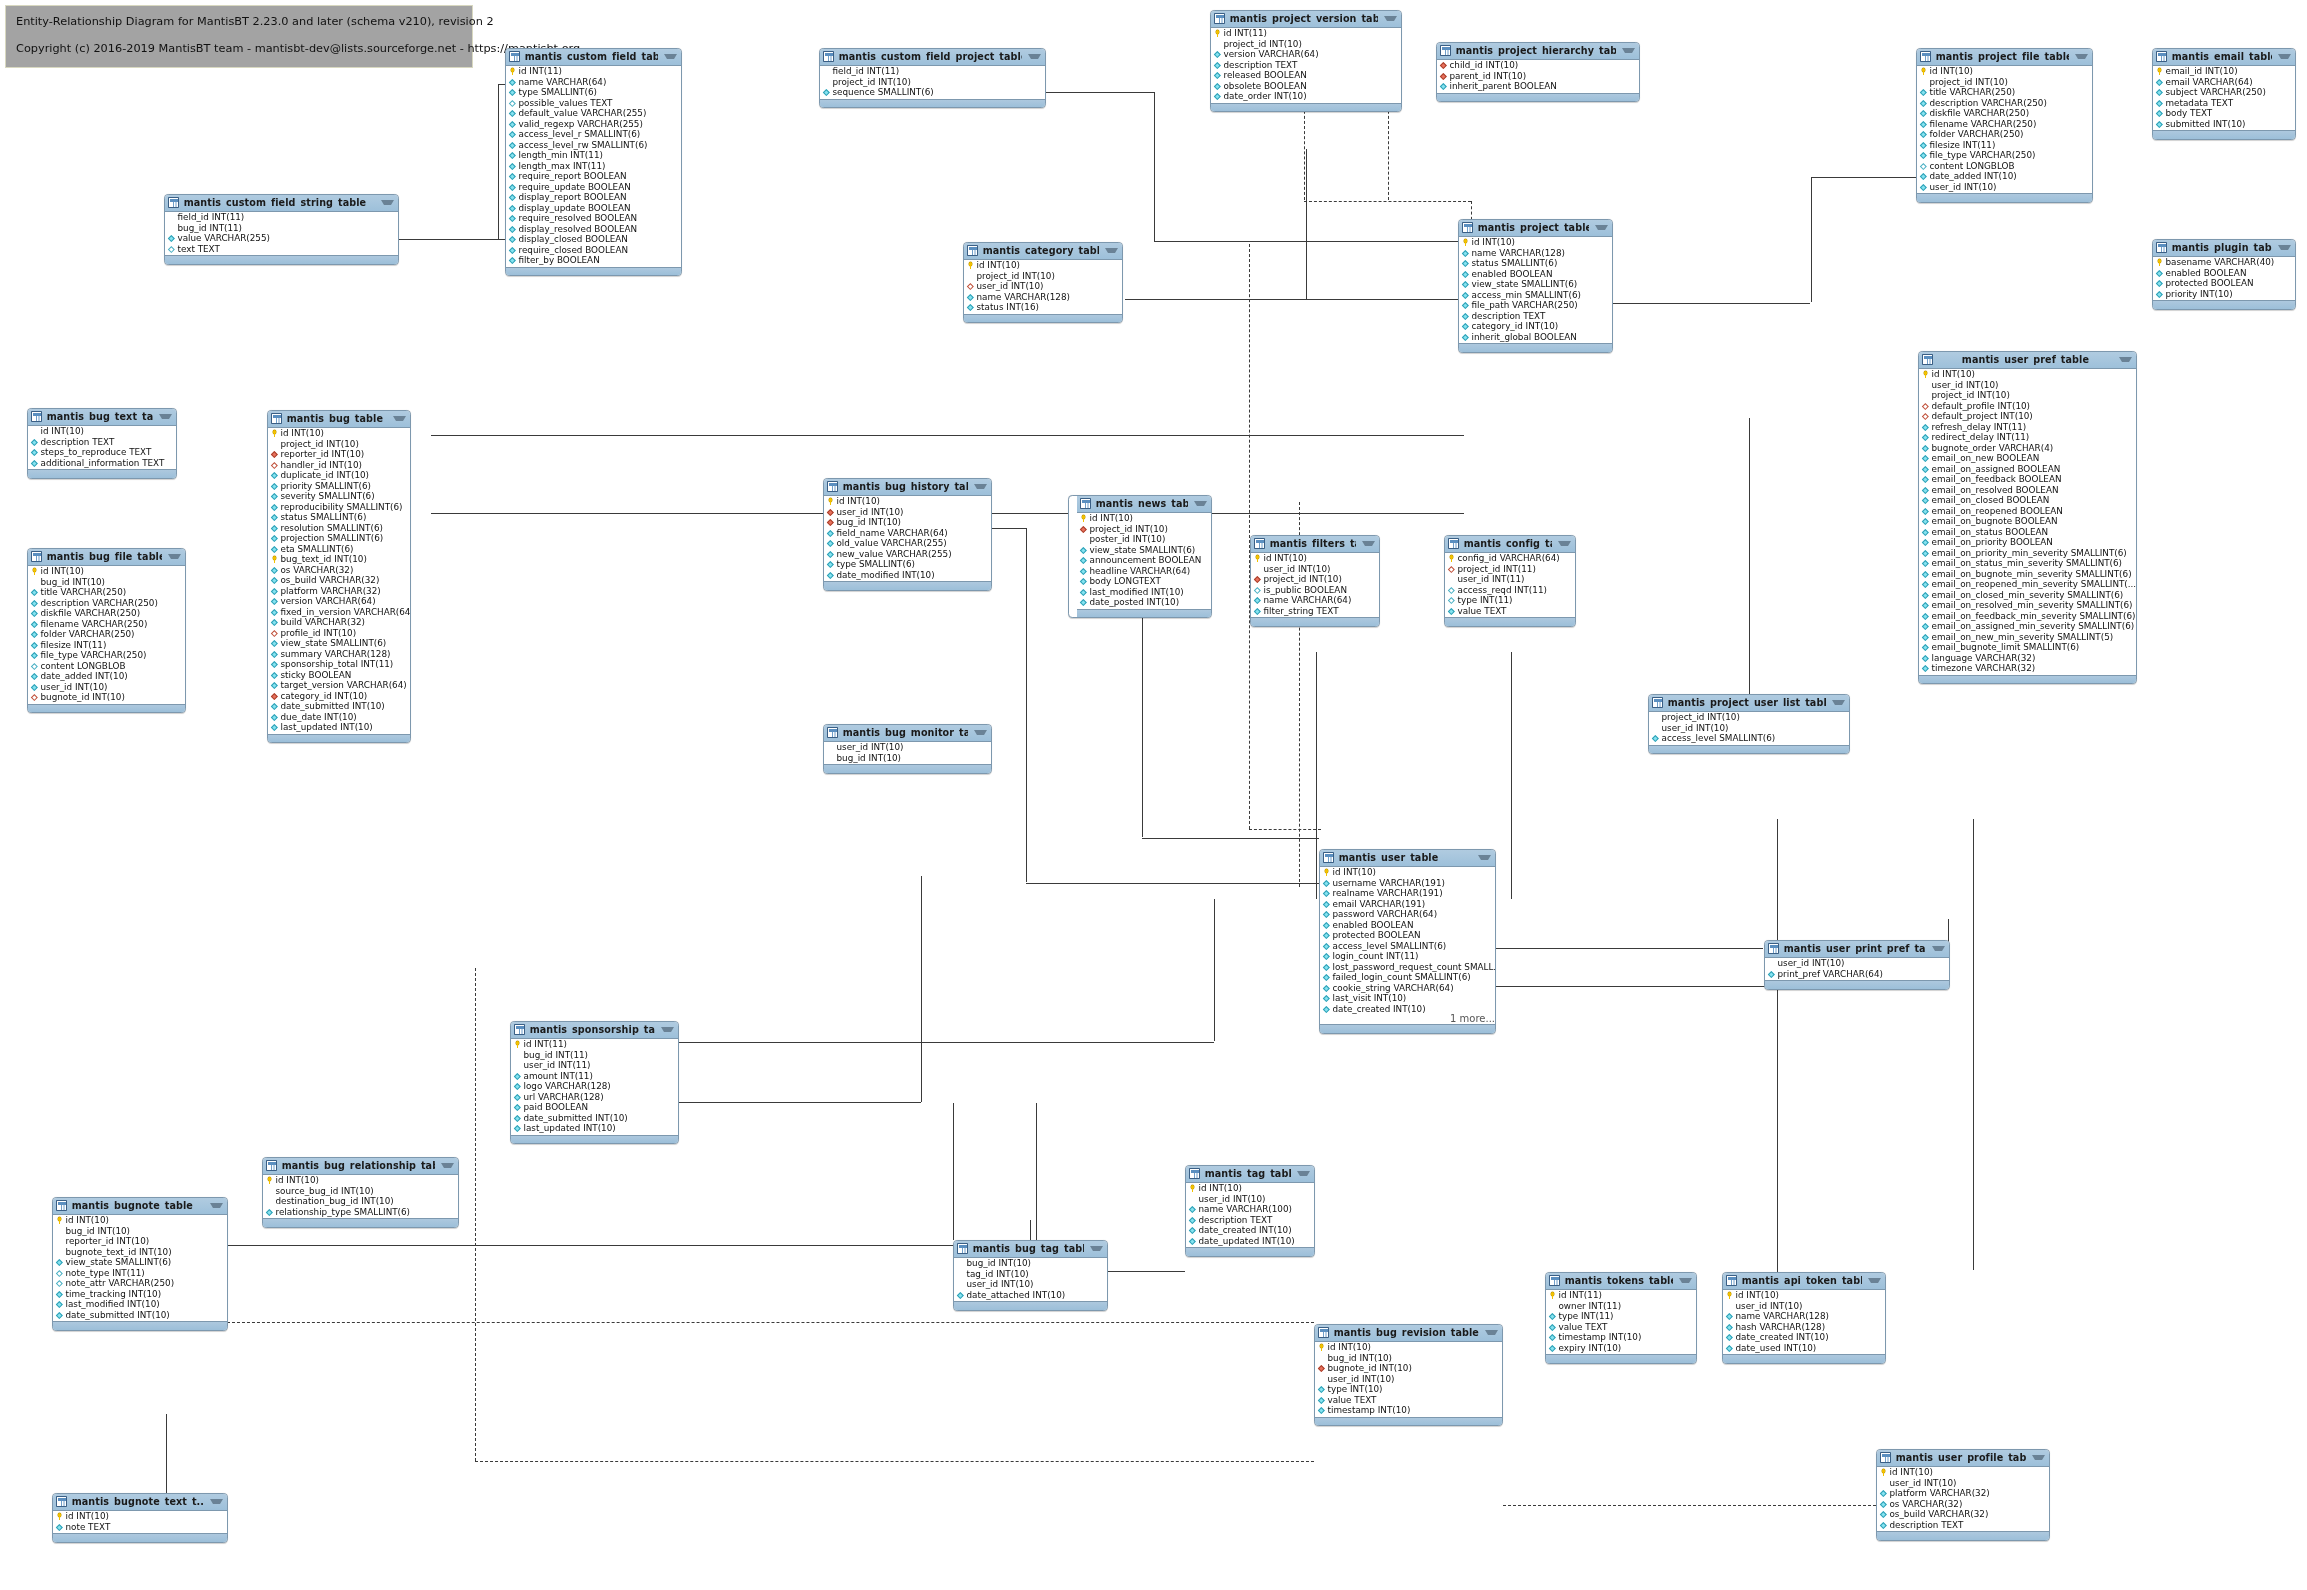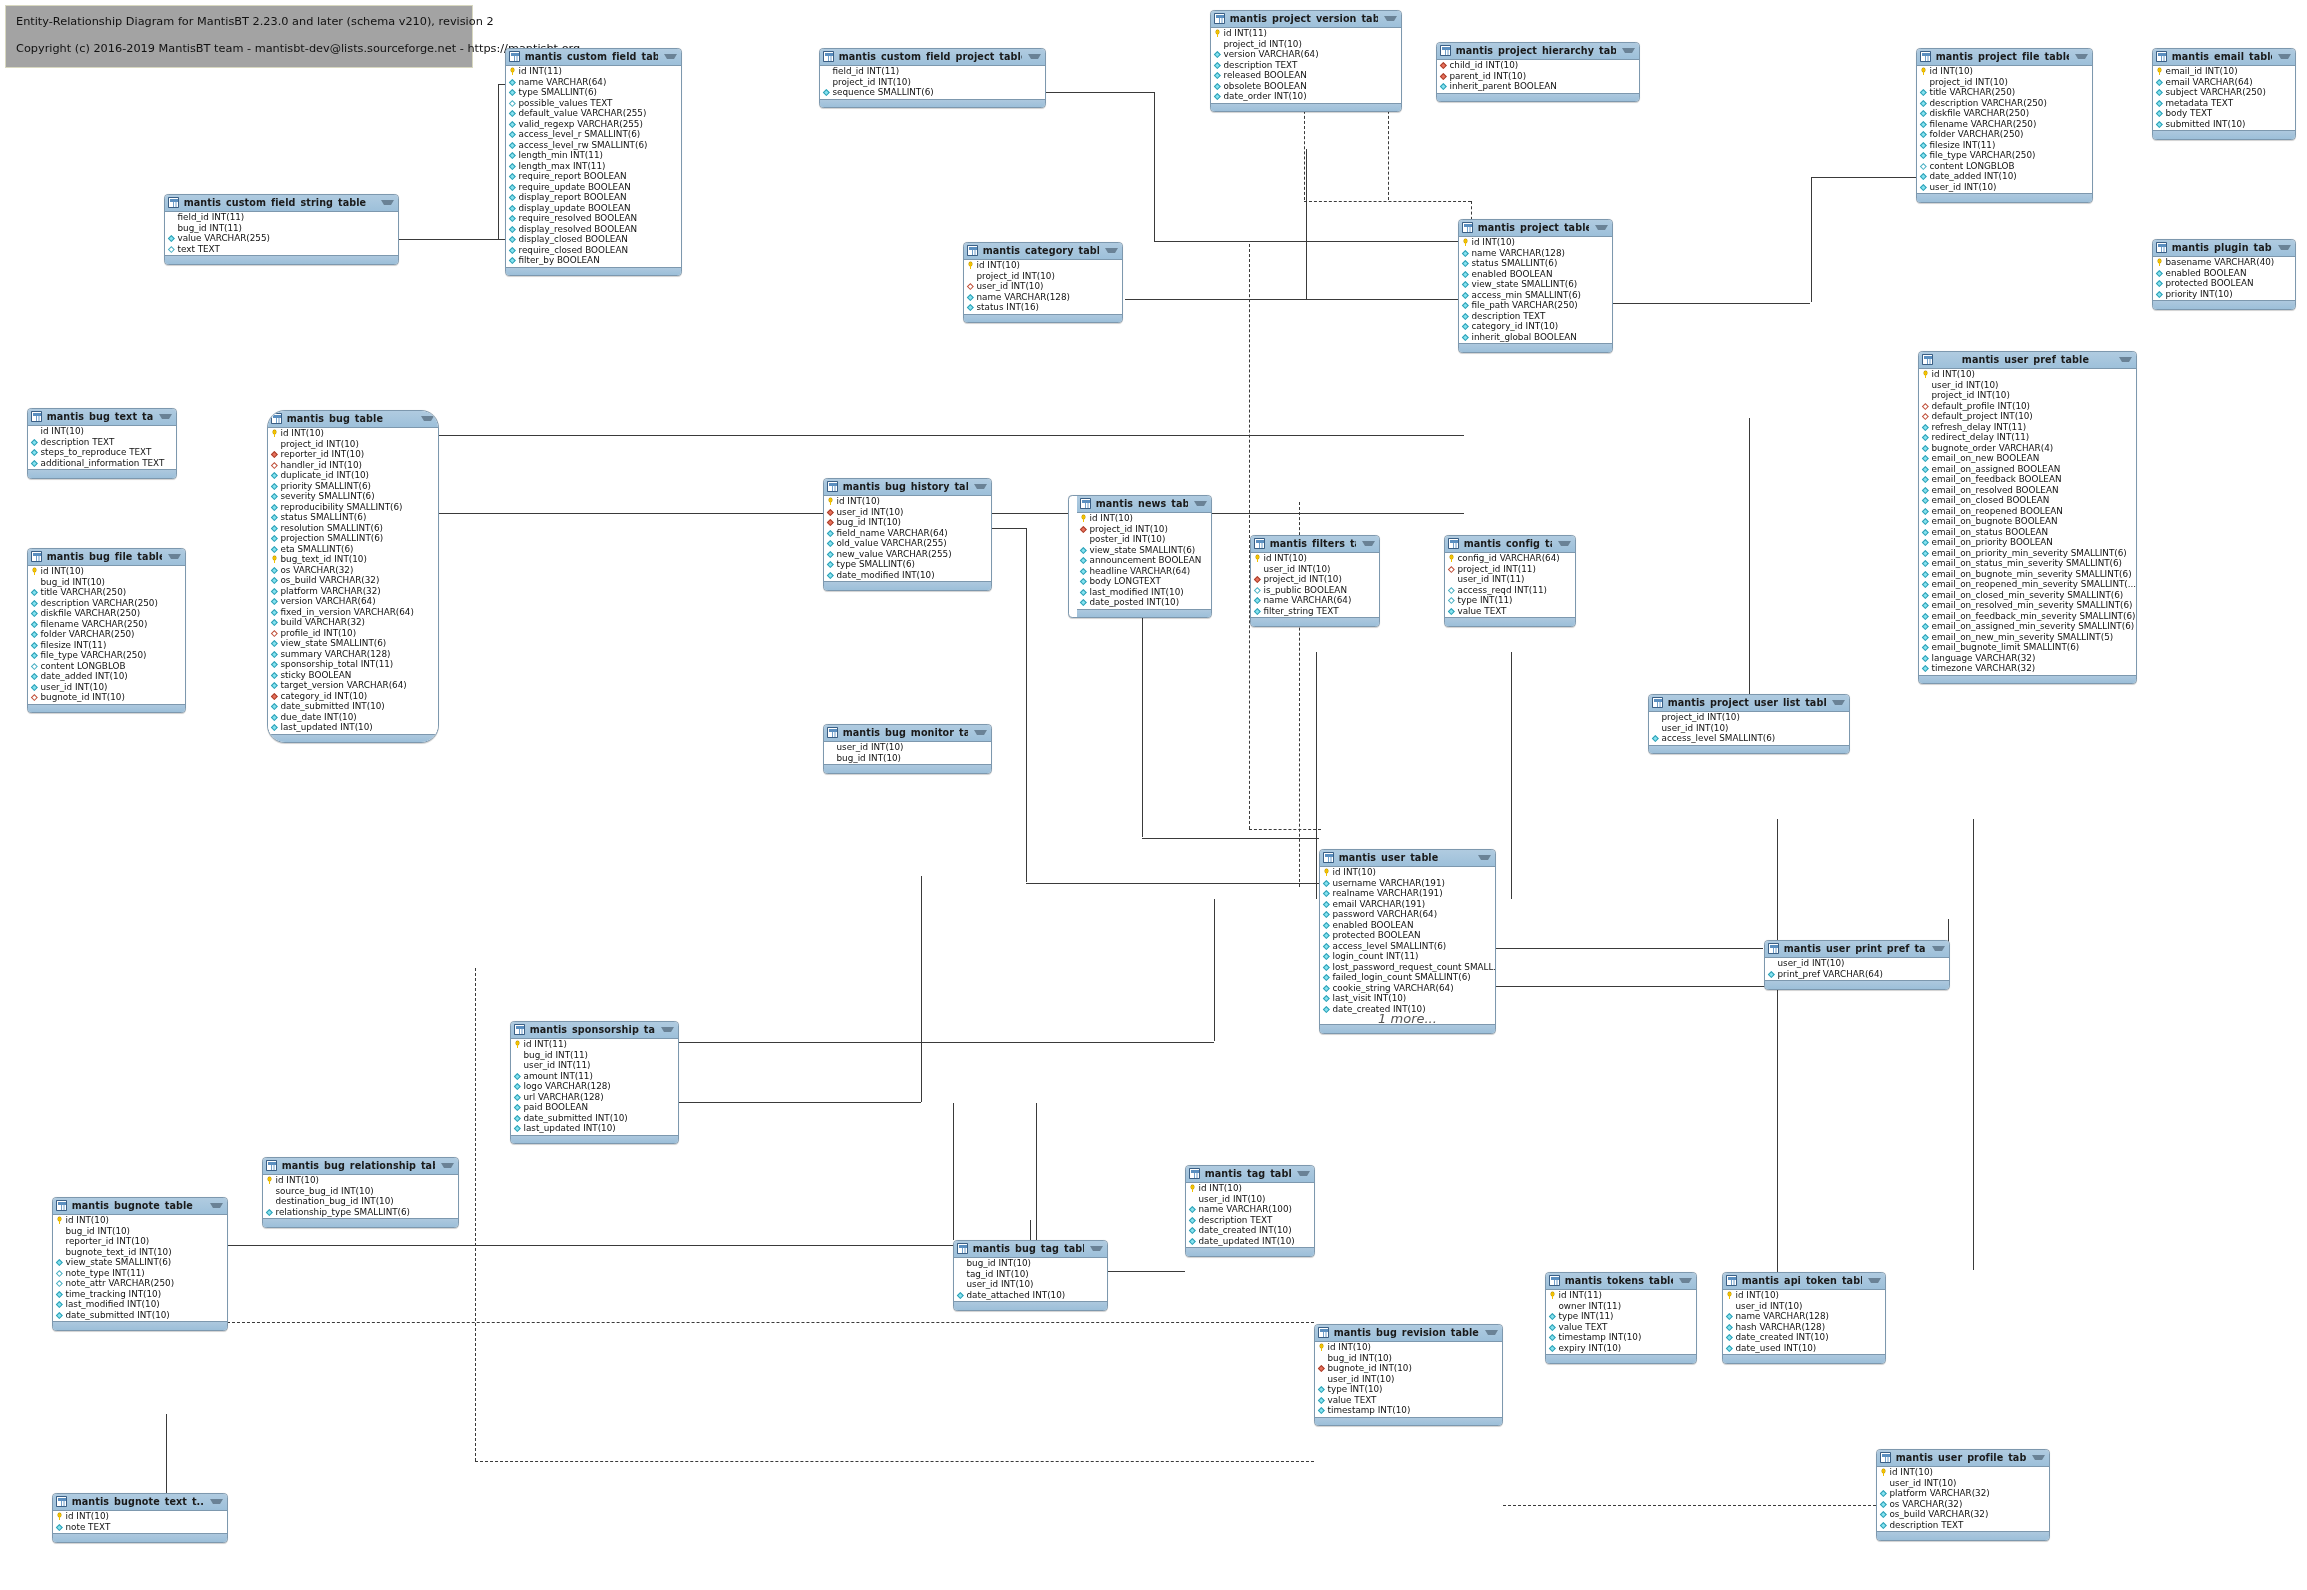--- a/index.html
+++ b/index.html
@@ -58,21 +58,21 @@
   .tbl .col{
     display:flex;align-items:center;gap:2.5px;
     font-size:8.8px;color:#111;white-space:nowrap;
     padding:0 3.3px 0 3.3px;height:10.5px;line-height:10.5px;
   }
   .tbl .foot{
     background:linear-gradient(#adc8de,#9cbfd9);
     border-top:0.8px solid #7d98ae;height:7.5px;
   }
   .tbl .more{
-    font-size:13px;color:#555;text-align:center;height:9.2px;line-height:9.2px;font-style:italic;
+    font-size:10px;color:#555;text-align:right;height:9.2px;line-height:9.2px;
   }
 
   
   .g{flex:0 0 6.7px;width:6.7px;height:6.7px;position:relative;}
   .g.none{visibility:hidden;}
   .g.pk:before{
     content:"";position:absolute;left:1.7px;top:0;width:3.3px;height:3.3px;border-radius:50%;
     background:#f2c100;box-shadow:0 0 0 0.4px #b48c00;
   }
   .g.pk:after{
@@ -696,21 +696,21 @@
             <span class="g dia nn"></span>
             <span>steps_to_reproduce TEXT</span>
           </div>
           <div class="col">
             <span class="g dia nn"></span>
             <span>additional_information TEXT</span>
           </div>
         </div>
         <div class="foot"></div>
       </div>
-      <div class="tbl" style="left: 267px; top: 410px; width: 172px; border-radius: 18px;">
+      <div class="tbl" style="left: 267px; top: 410px; width: 144px;">
         <div class="hdr">
           <span class="tbl-icon"></span>
           <span class="tname">mantis_bug_table</span>
           <span class="caret"></span>
         </div>
         <div class="cols">
           <div class="col">
             <span class="g pk"></span>
             <span>id INT(10)</span>
           </div>

